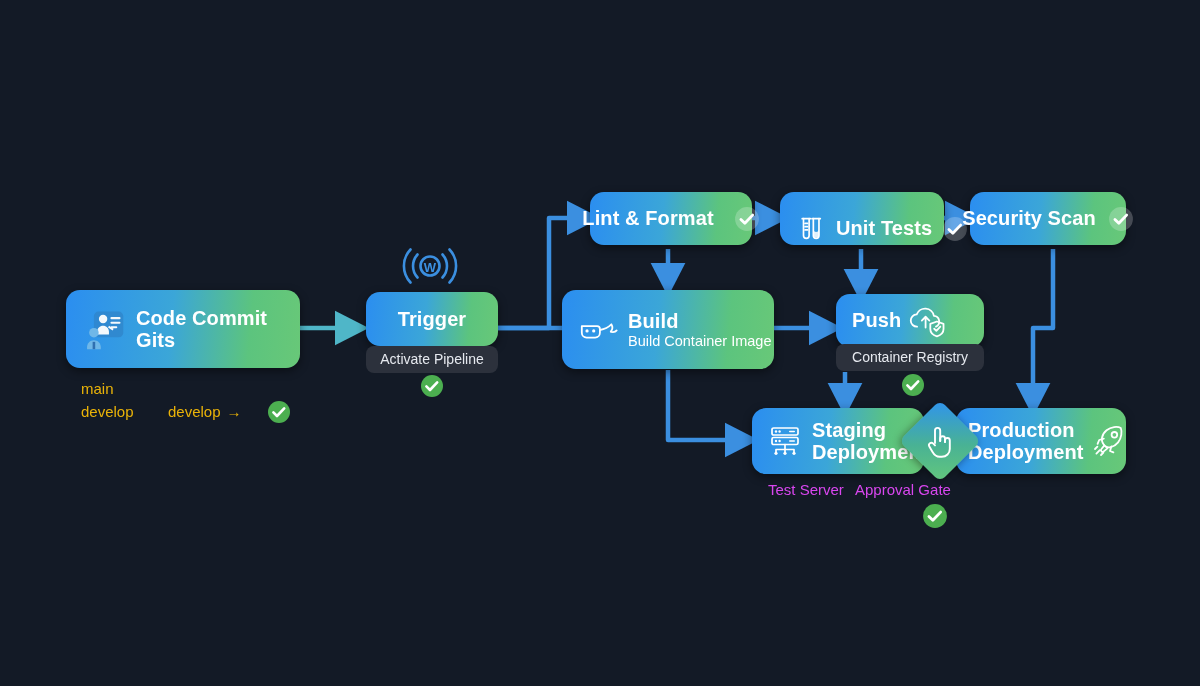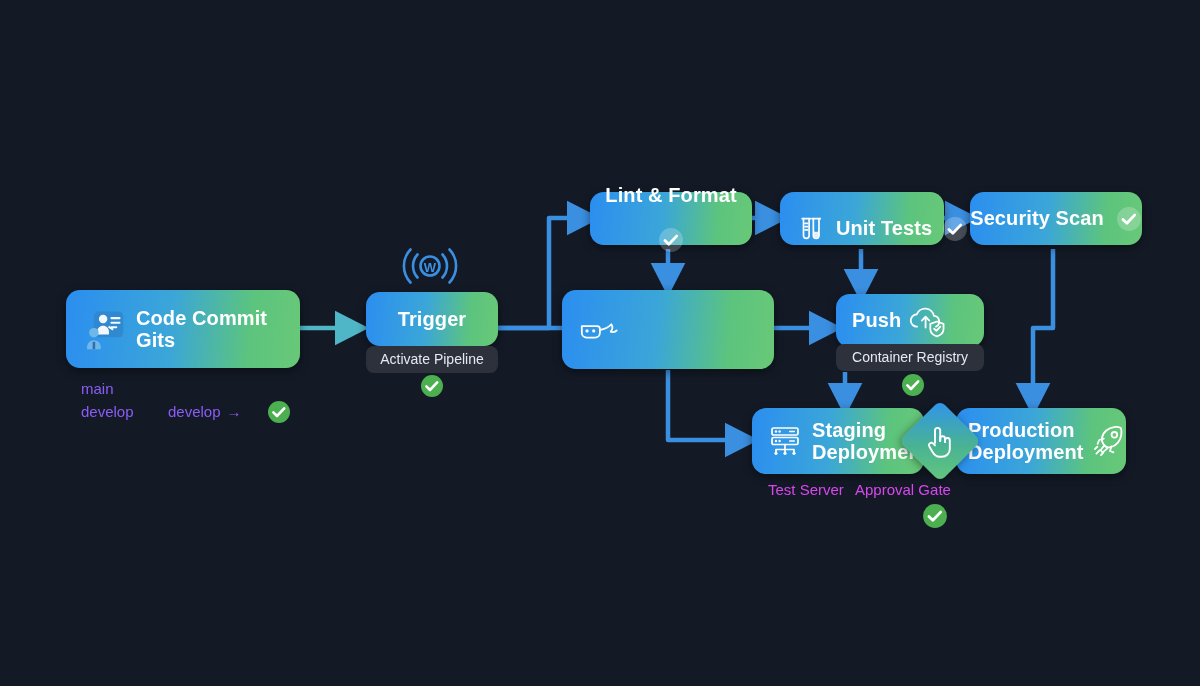--- a/index.html
+++ b/index.html
@@ -48,21 +48,21 @@
   }
   .plain-label {
     position:absolute;
     color:#d946ef;
     font-size:15px;
     white-space:nowrap;
     z-index:6;
   }
   .branch {
     position:absolute;
-    color:#8b5cf6;
+    color:#eab308;
     font-size:15px;
     white-space:nowrap;
     z-index:6;
   }
   .badge {
     position:absolute; width:24px; height:24px; z-index:7;
   }
   .diamond {
     position:absolute;
     width:58px; height:58px;
@@ -181,21 +181,21 @@
   </div>
   <div class="chip" style="left:366px; top:346px; width:132px; text-align:center;">Activate Pipeline</div>
   <div class="badge" style="left:420px; top:374px;">
     <svg width="24" height="24" viewBox="0 0 24 24">
       <circle cx="12" cy="12" r="11" fill="#4caf50"></circle>
       <path d="M6.4 12.4 l3.6 3.6 7.2 -7.6" stroke="#fff" stroke-width="2.6" fill="none" stroke-linecap="round" stroke-linejoin="round"></path>
     </svg>
   </div>
 
   <div class="node" style="left:590px; top:192px; width:162px; height:53px;">
-    <div class="inner" style="justify-content:center; gap:20px;flex-direction:column;">
+    <div class="inner" style="justify-content:center; gap:20px;">
       <span class="ntitle">Lint &amp; Format</span>
       <span class="okmark">
         <svg width="26" height="26" viewBox="0 0 24 24">
           <circle cx="12" cy="12" r="11" fill="#ffffff" opacity=".22"></circle>
           <path d="M6.4 12.4 l3.6 3.6 7.2 -7.6" stroke="#fff" stroke-width="2.6" fill="none" stroke-linecap="round" stroke-linejoin="round"></path>
         </svg>
       </span>
     </div>
   </div>
 
@@ -216,21 +216,21 @@
       <span class="ntitle">Unit Tests</span>
       <span class="okmark">
         <svg width="26" height="26" viewBox="0 0 24 24">
           <circle cx="12" cy="12" r="11" fill="#ffffff" opacity=".22"></circle>
           <path d="M6.4 12.4 l3.6 3.6 7.2 -7.6" stroke="#fff" stroke-width="2.6" fill="none" stroke-linecap="round" stroke-linejoin="round"></path>
         </svg>
       </span>
     </div>
   </div>
 
-  <div class="node" style="left:970px; top:192px; width:172px; height:53px;">
+  <div class="node" style="left:970px; top:192px; width:156px; height:53px;">
     <div class="inner" style="justify-content:center; gap:12px;">
       <span class="ntitle">Security Scan</span>
       <span class="okmark">
         <svg width="26" height="26" viewBox="0 0 24 24">
           <circle cx="12" cy="12" r="11" fill="#ffffff" opacity=".22"></circle>
           <path d="M6.4 12.4 l3.6 3.6 7.2 -7.6" stroke="#fff" stroke-width="2.6" fill="none" stroke-linecap="round" stroke-linejoin="round"></path>
         </svg>
       </span>
     </div>
   </div>
@@ -240,20 +240,24 @@
       <span class="ico">
         <svg width="40" height="32" viewBox="0 0 42 32">
           <g fill="none" stroke="#fff" stroke-width="1.9" stroke-linejoin="round" stroke-linecap="round">
             <path d="M4 12 h16 a3 3 0 0 1 3 3 v4 a5 5 0 0 1 -5 5 H9 a5 5 0 0 1 -5 -5z"></path>
             <path d="M23 16 c5 -1 9 -3 12 -6 c1.6 2.6 1.2 5.6 -0.6 7.6"></path>
             <path d="M35 18 c2.4 0.4 4.6 -0.2 5.6 -1.6"></path>
           </g>
           <circle cx="9.5" cy="17" r="1.7" fill="#fff"></circle>
           <circle cx="16.5" cy="17" r="1.7" fill="#fff"></circle>
         </svg>
+      </span>
+      <span class="ntext">
+        <span class="ntitle">Build</span>
+        <span class="nsub-in">Build Container Image</span>
       </span>
     </div>
   </div>
 
   <div class="node" style="left:836px; top:294px; width:148px; height:53px;">
     <div class="inner" style="gap:4px;">
       <span class="ntitle">Push</span>
       <span class="ico">
         <svg width="44" height="34" viewBox="0 0 46 36">
           <g fill="none" stroke="#fff" stroke-width="1.9" stroke-linejoin="round" stroke-linecap="round">

